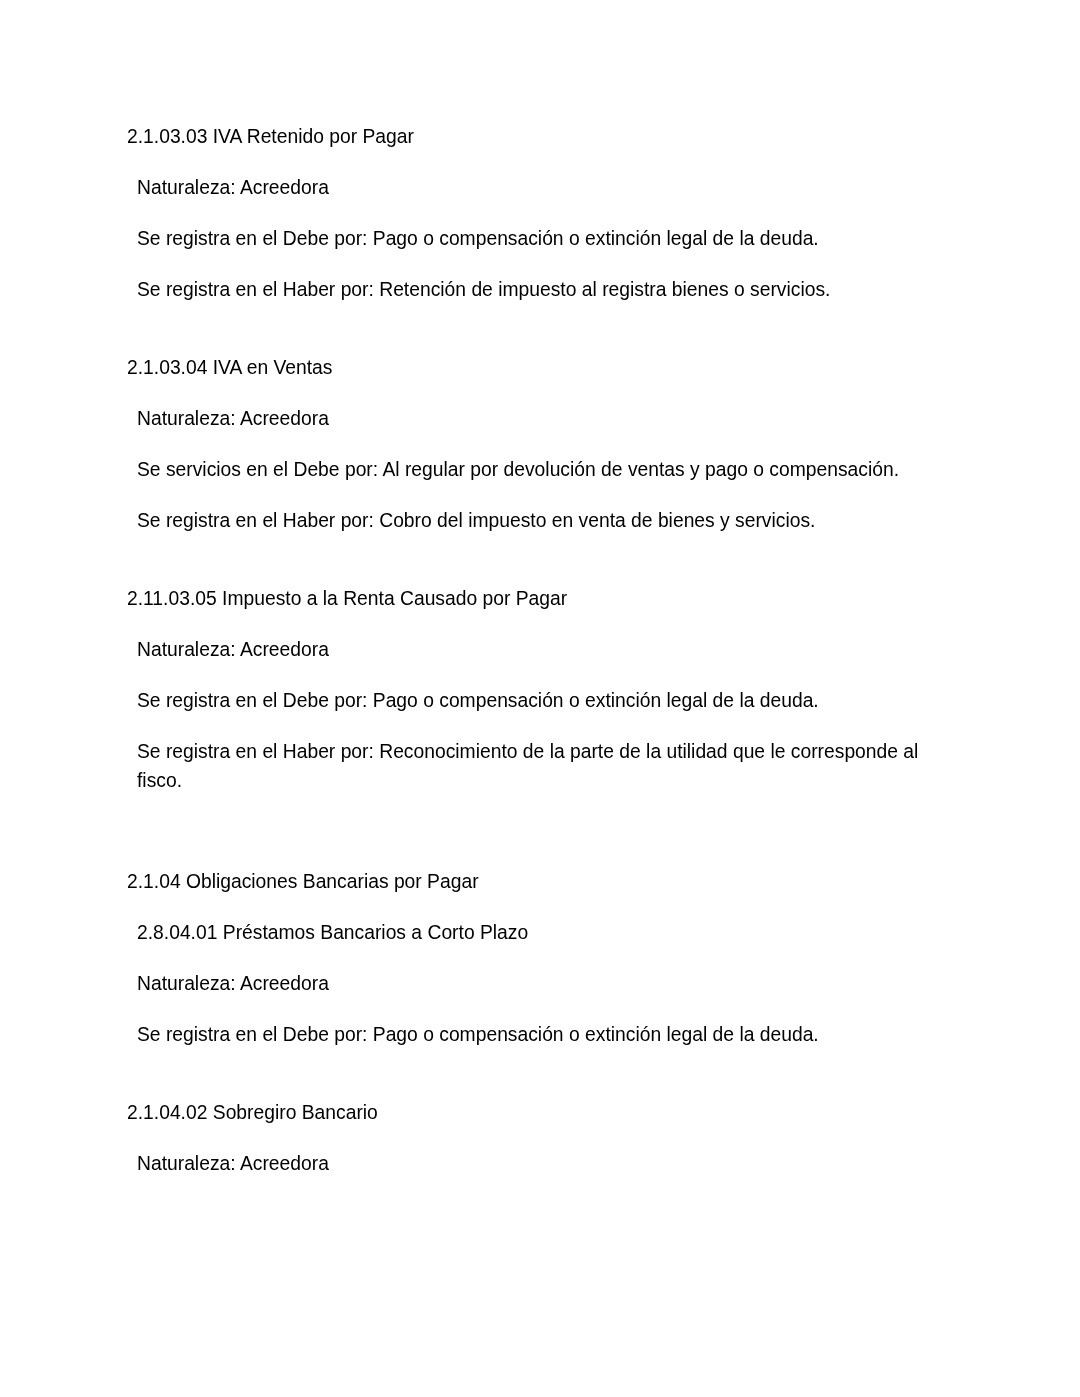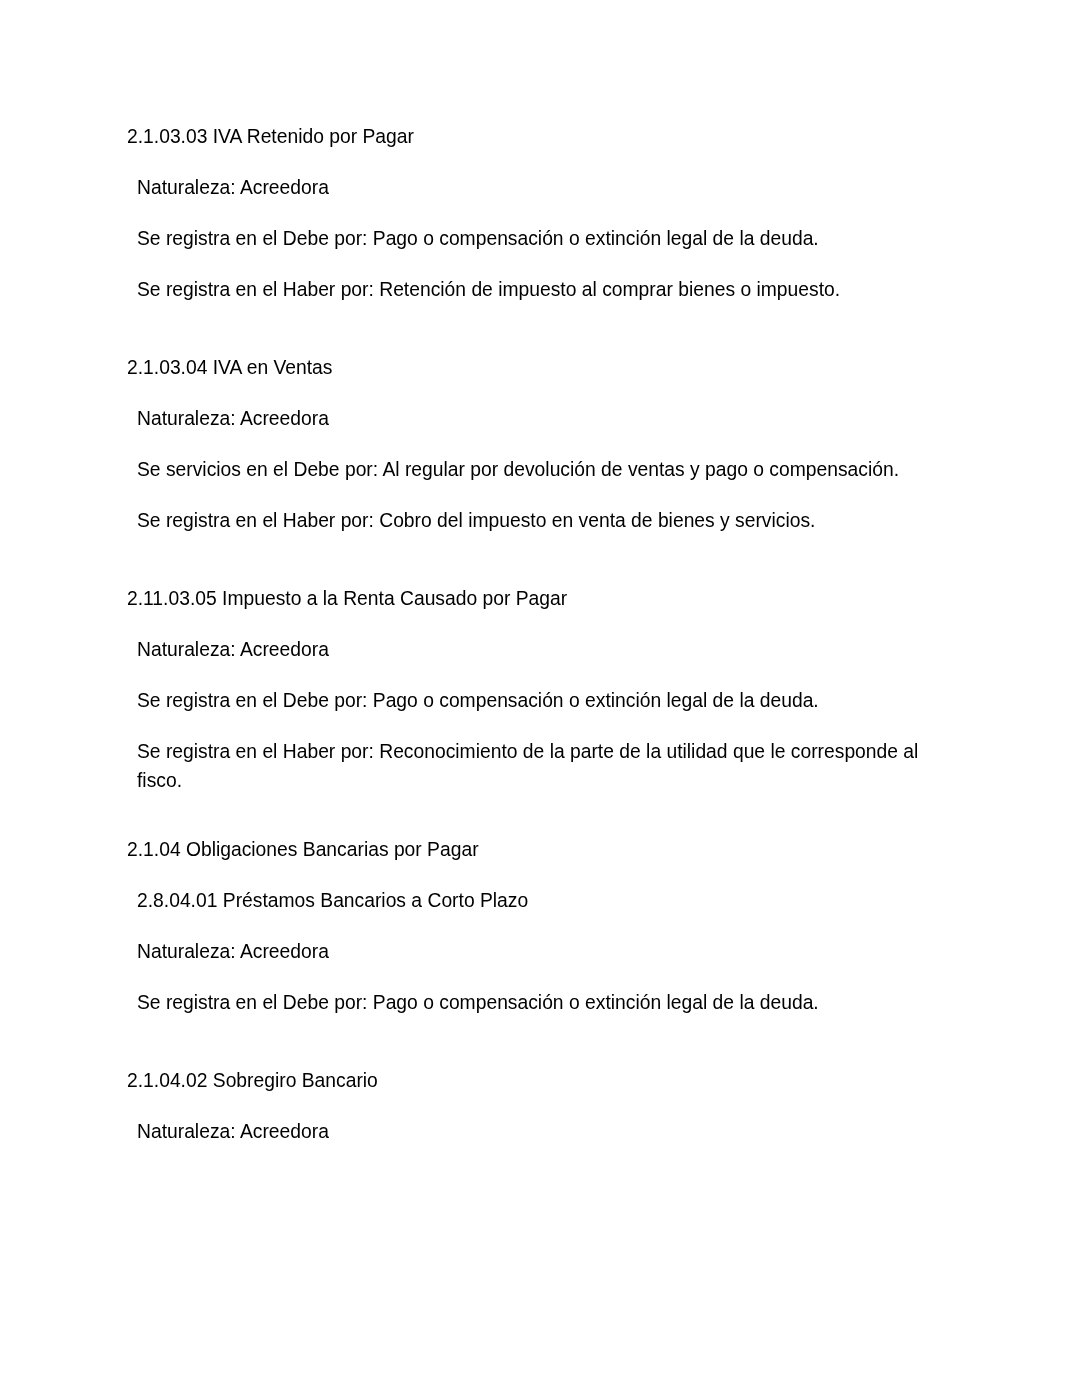--- a/index.html
+++ b/index.html
@@ -26,31 +26,31 @@
   .para {
     font-size: 19.3px;
     line-height: 29px;
     font-weight: 400;
     letter-spacing: 0;
     word-spacing: 0;
   }
   .gap-none   { margin-top: 0; }
   .gap-normal { margin-top: 22px; margin-left: 10px; }
   .gap-group  { margin-top: 49px; }
-  .gap-big    { margin-top: 40px; }
+  .gap-big    { margin-top: 72px; }
 </style>
 </head>
 <body>
 
 <div class="page">
   <div class="content">
     <p class="para gap-none">2.1.03.03 IVA Retenido por Pagar</p>
     <p class="para gap-normal">Naturaleza: Acreedora</p>
     <p class="para gap-normal">Se registra en el Debe por: Pago o compensación o extinción legal de la deuda.</p>
-    <p class="para gap-normal">Se registra en el Haber por: Retención de impuesto al comprar bienes o impuesto.</p>
+    <p class="para gap-normal">Se registra en el Haber por: Retención de impuesto al registra bienes o servicios.</p>
 
     <p class="para gap-group">2.1.03.04 IVA en Ventas</p>
     <p class="para gap-normal">Naturaleza: Acreedora</p>
     <p class="para gap-normal">Se servicios en el Debe por: Al regular por devolución de ventas y pago o compensación.</p>
     <p class="para gap-normal">Se registra en el Haber por: Cobro del impuesto en venta de bienes y servicios.</p>
 
     <p class="para gap-group">2.11.03.05 Impuesto a la Renta Causado por Pagar</p>
     <p class="para gap-normal">Naturaleza: Acreedora</p>
     <p class="para gap-normal">Se registra en el Debe por: Pago o compensación o extinción legal de la deuda.</p>
     <p class="para gap-normal">Se registra en el Haber por: Reconocimiento de la parte de la utilidad que le corresponde al fisco.</p>

